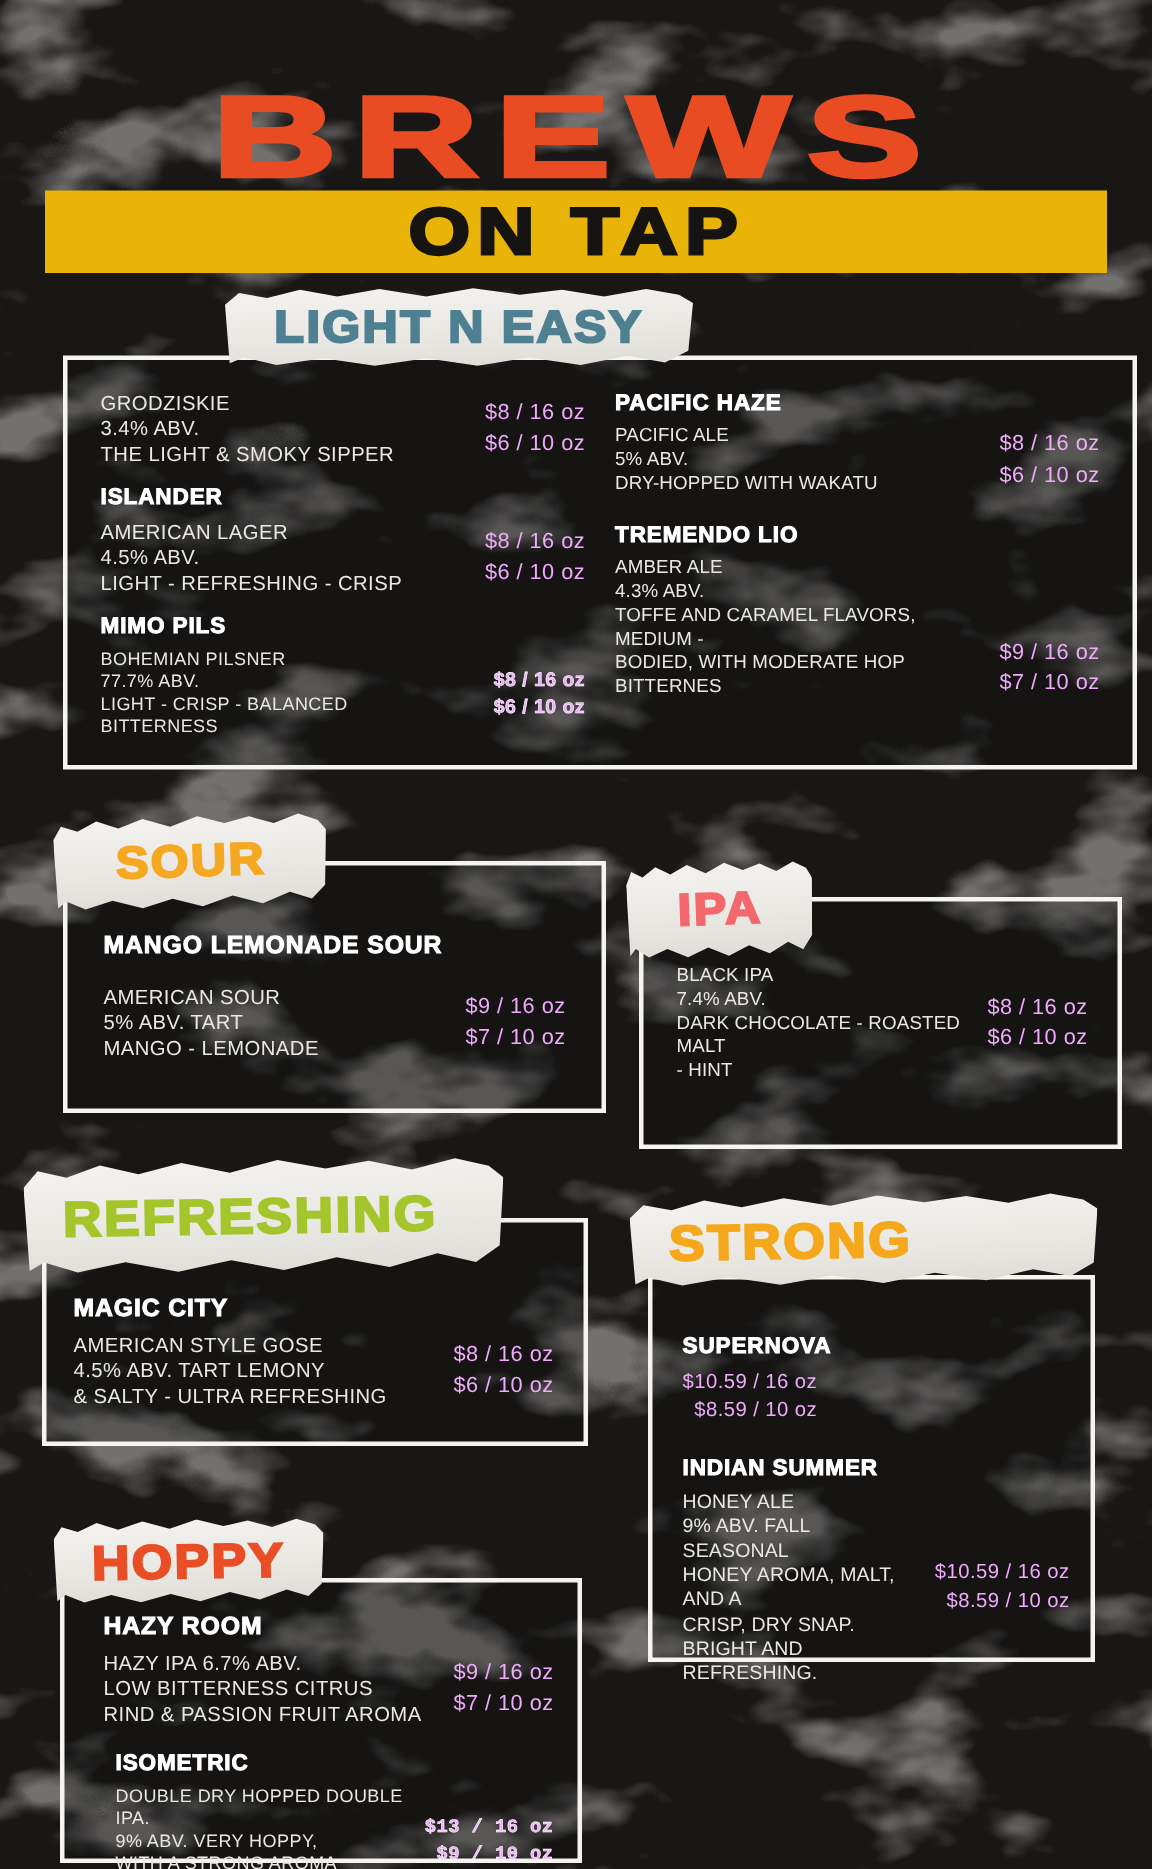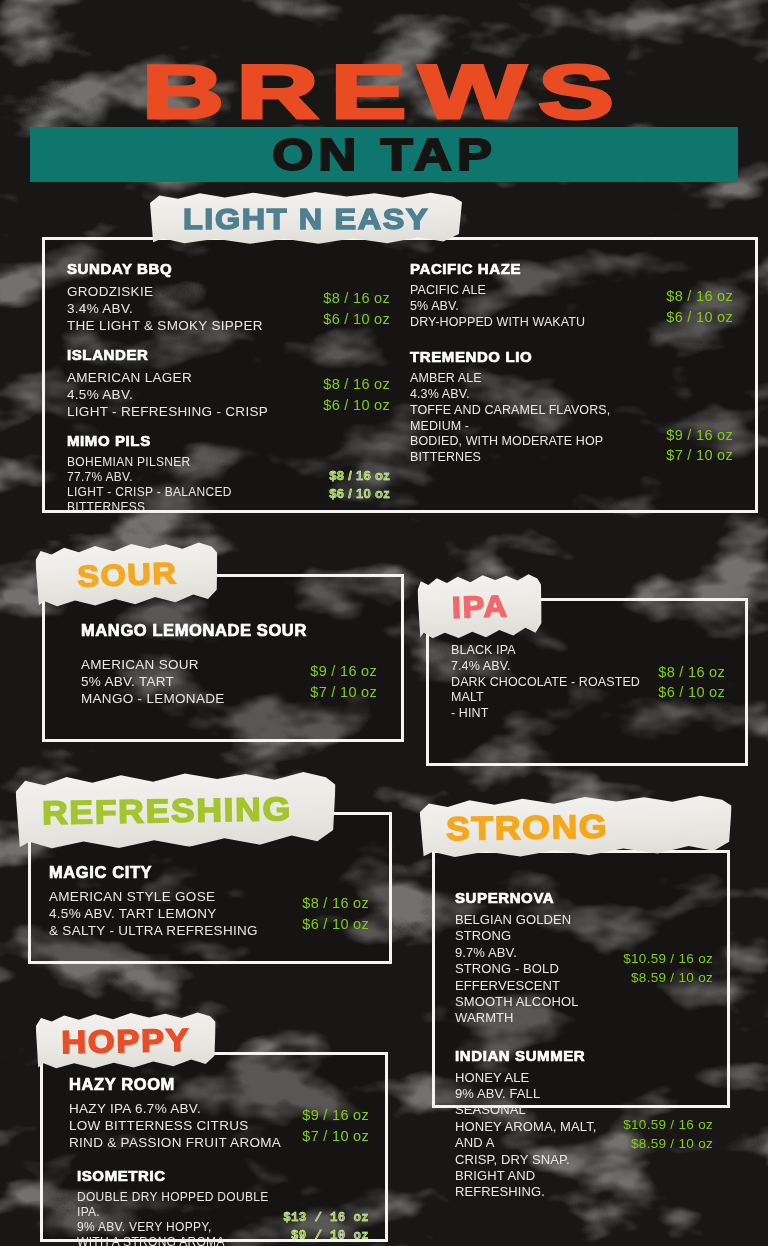--- a/index.html
+++ b/index.html
@@ -51,62 +51,61 @@
     margin:0 0 6px 0;color:#FFFFFF;font-size:15px;font-weight:bold;
     letter-spacing:.6px;-webkit-text-stroke:.7px #fff;
   }
   .beer-name-lg{font-size:16.5px;}
   .beer-row{display:flex;justify-content:space-between;align-items:center;gap:10px;}
   .beer-desc{
     margin:0;color:#EAE8E4;font-size:13.5px;line-height:1.26;
     letter-spacing:.3px;white-space:pre-line;
   }
   .beer-prices{
-    margin:0;color:#84cc16;font-size:14.5px;line-height:1.4;
+    margin:0;color:#f0abfc;font-size:14.5px;line-height:1.4;
     text-align:right;white-space:pre-line;flex-shrink:0;letter-spacing:.3px;
   }
   .condensed{font-size:12.5px;letter-spacing:.1px;}
   .small{font-size:12px;}
   .price-bold{font-weight:bold;font-size:13px;-webkit-text-stroke:.4px #fff;}
 
   
   .cols{display:grid;grid-template-columns:1fr 1fr;column-gap:20px;padding:20px 22px 10px 22px;}
 
-  .pad-sour{padding:44px 24px 0 36px;}
+  .pad-sour{padding:44px 24px 0 24px;}
   .pad-ipa{padding:42px 20px 0 22px;}
   .pad-refresh{padding:48px 20px 0 18px;}
   .pad-strong{padding:36px 14px 0 20px;}
   .pad-hoppy{padding:20px 16px 0 26px;}
 </style>
 </head>
 <body>
 
 <div class="canvas">
 
   <svg class="texture" width="768" height="1246" aria-hidden="true">
     <filter id="grunge">
       <feTurbulence type="fractalNoise" baseFrequency="0.009 0.016" numOctaves="4" seed="11"></feTurbulence>
       <feColorMatrix type="matrix" values="0 0 0 0 0.17  0 0 0 0 0.165  0 0 0 0 0.16  5 0 0 0 -2.8"></feColorMatrix>
     </filter>
     <rect width="768" height="1246" filter="url(#grunge)"></rect>
   </svg>
 
   <h1 class="title" style="color: rgb(233, 75, 35);">BREWS</h1>
-  <div class="band" style="background-color: #0f766e;">
+  <div class="band" style="background-color: #eab308;">
     <span class="band-text">ON TAP</span>
   </div>
 
   <div class="paper paper-center" style="left:150px;top:191px;width:312px;height:55px;">
     <span class="paper-text" style="font-size: 30px; color: rgb(78, 128, 146);">LIGHT N EASY</span>
   </div>
   <section class="box" style="left:42px;top:237px;width:716px;height:276px;">
     <div class="cols">
       <div>
         <article class="beer">
-          <h3 class="beer-name">SUNDAY BBQ</h3>
           <div class="beer-row">
             <p class="beer-desc">GRODZISKIE
 3.4% ABV.
 THE LIGHT &amp; SMOKY SIPPER</p>
             <p class="beer-prices">$8 / 16 oz
 $6 / 10 oz</p>
           </div>
         </article>
         <article class="beer">
           <h3 class="beer-name">ISLANDER</h3>
@@ -204,24 +203,20 @@
     </article>
   </section>
 
   <div class="paper" style="left:420px;top:796px;width:312px;height:62px;transform:rotate(-1deg);padding-left:26px;box-sizing:border-box;">
     <span class="paper-text" style="font-size: 33px; color: rgb(245, 168, 28);">STRONG</span>
   </div>
   <section class="box pad-strong" style="left:432px;top:850px;width:298px;height:258px;">
     <article class="beer" style="margin-bottom:20px;">
       <h3 class="beer-name">SUPERNOVA</h3>
       <div class="beer-row" style="gap:6px;">
-        <p class="beer-desc condensed" style="font-size:13px;">BELGIAN GOLDEN STRONG
-9.7% ABV.
-STRONG - BOLD EFFERVESCENT
-SMOOTH ALCOHOL WARMTH</p>
         <p class="beer-prices" style="font-size:13.5px;">$10.59 / 16 oz
 $8.59 / 10 oz</p>
       </div>
     </article>
     <article class="beer">
       <h3 class="beer-name">INDIAN SUMMER</h3>
       <div class="beer-row" style="gap:16px;justify-content:space-between;">
         <p class="beer-desc condensed" style="font-size:13px;">HONEY ALE
 9% ABV. FALL SEASONAL
 HONEY AROMA, MALT, AND A

